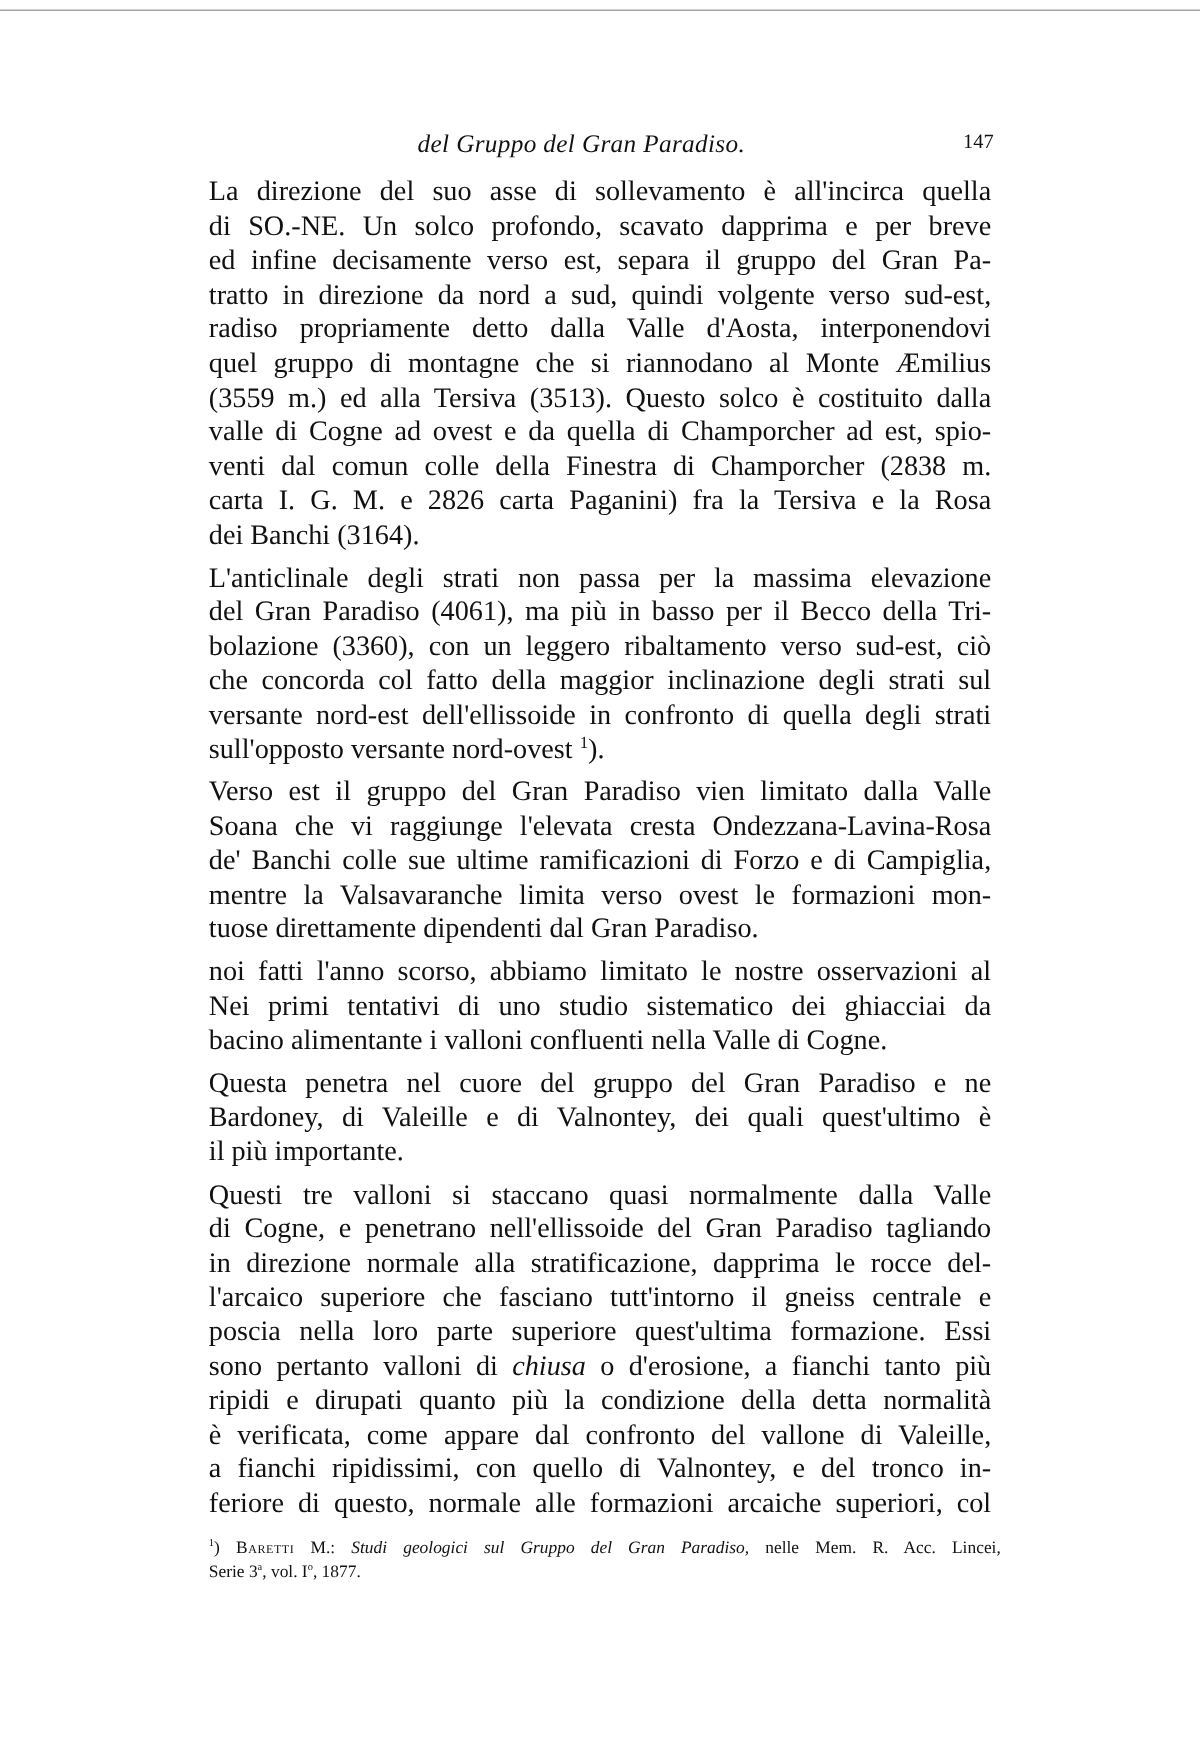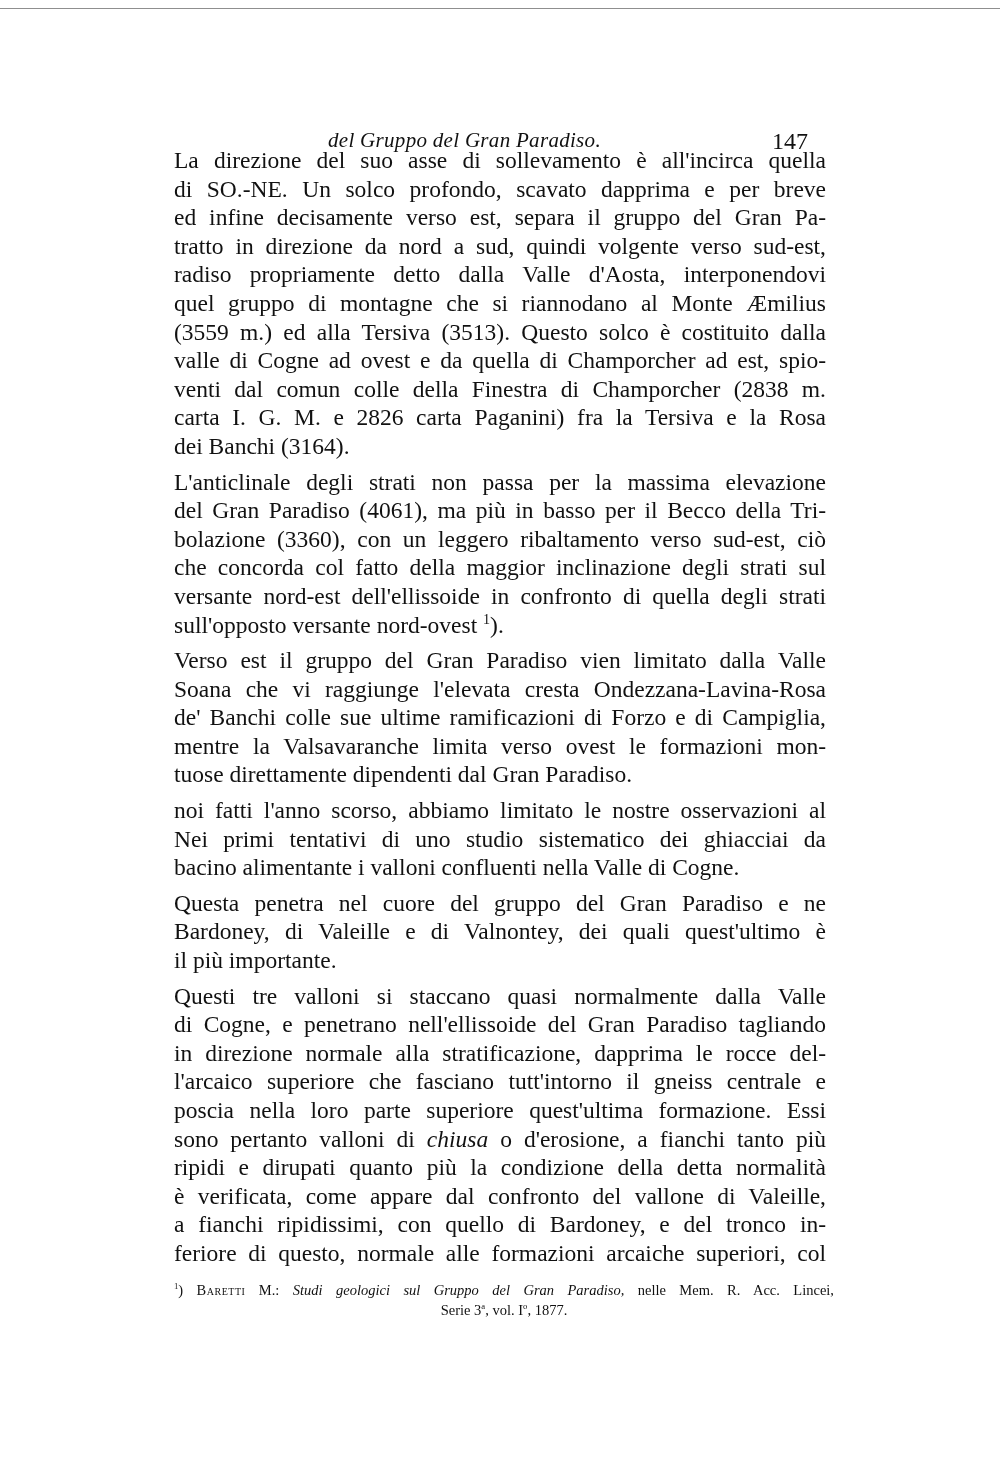--- a/index.html
+++ b/index.html
@@ -19,39 +19,38 @@
       position: absolute;
       left: 0;
       top: 8px;
       width: 1000px;
       height: 1px;
       background: #6a6a6a;
       opacity: 0.75;
     }
     .running-head {
       position: absolute;
-      left: 158px;
+      left: 178px;
       top: 108px;
       width: 650px;
       height: 30px;
-      margin-top: 20px;
     }
     .running-title {
       position: absolute;
       left: 170px;
       top: 0;
       font-style: italic;
       font-size: 21px;
       letter-spacing: 0.3px;
     }
     .page-number {
       position: absolute;
       right: 0;
       top: 0;
-      font-size: 24px;
+      font-size: 17px;
     }
     .text-block {
       position: absolute;
       left: 174px;
       top: 146px;
       width: 652px;
     }
     .line {
       display: block;
       height: 28.6px;
@@ -73,21 +72,20 @@
       position: absolute;
       left: 174px;
       top: 1280px;
       width: 660px;
       font-size: 14.5px;
       line-height: 20px;
     }
     .fn-line {
       display: block;
       white-space: nowrap;
-      text-align: center;
     }
     .fn-line.first {
       text-align: justify;
       text-align-last: justify;
       padding-left: 0;
     }
     .smallcaps {
       font-variant: small-caps;
       letter-spacing: 0.5px;
     }
@@ -159,21 +157,21 @@
 
   <div>
     <span class="line">Questi tre valloni si staccano quasi normalmente dalla Valle</span>
     <span class="line">di Cogne, e penetrano nell'ellissoide del Gran Paradiso tagliando</span>
     <span class="line">in direzione normale alla stratificazione, dapprima le rocce del-</span>
     <span class="line">l'arcaico superiore che fasciano tutt'intorno il gneiss centrale e</span>
     <span class="line">poscia nella loro parte superiore quest'ultima formazione. Essi</span>
     <span class="line"><span>sono pertanto valloni di </span><em>chiusa</em><span> o d'erosione, a fianchi tanto più</span></span>
     <span class="line">ripidi e dirupati quanto più la condizione della detta normalità</span>
     <span class="line">è verificata, come appare dal confronto del vallone di Valeille,</span>
-    <span class="line">a fianchi ripidissimi, con quello di Bardoney, e del tronco in-</span>
+    <span class="line">a fianchi ripidissimi, con quello di Valnontey, e del tronco in-</span>
     <span class="line">feriore di questo, normale alle formazioni arcaiche superiori, col</span>
   </div>
 </div>
 
 <div class="footnote">
   <span class="fn-line first"><sup>1</sup>) <span class="smallcaps">Baretti</span> <span>M.:</span> <em>Studi geologici sul Gruppo del Gran Paradiso,</em> <span>nelle Mem. R. Acc. Lincei,</span></span>
   <span class="fn-line"><span>Serie 3</span><sup>a</sup><span>, vol. I</span><sup>o</sup><span>, 1877.</span></span>
 </div>
 
 </body></html>

